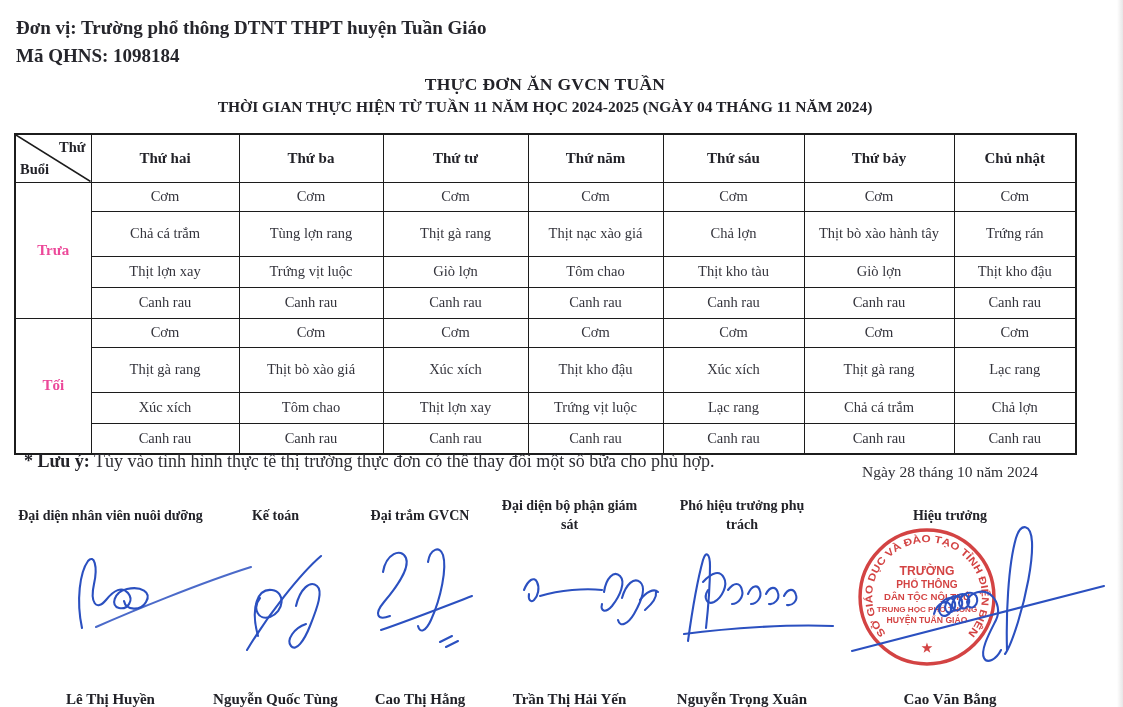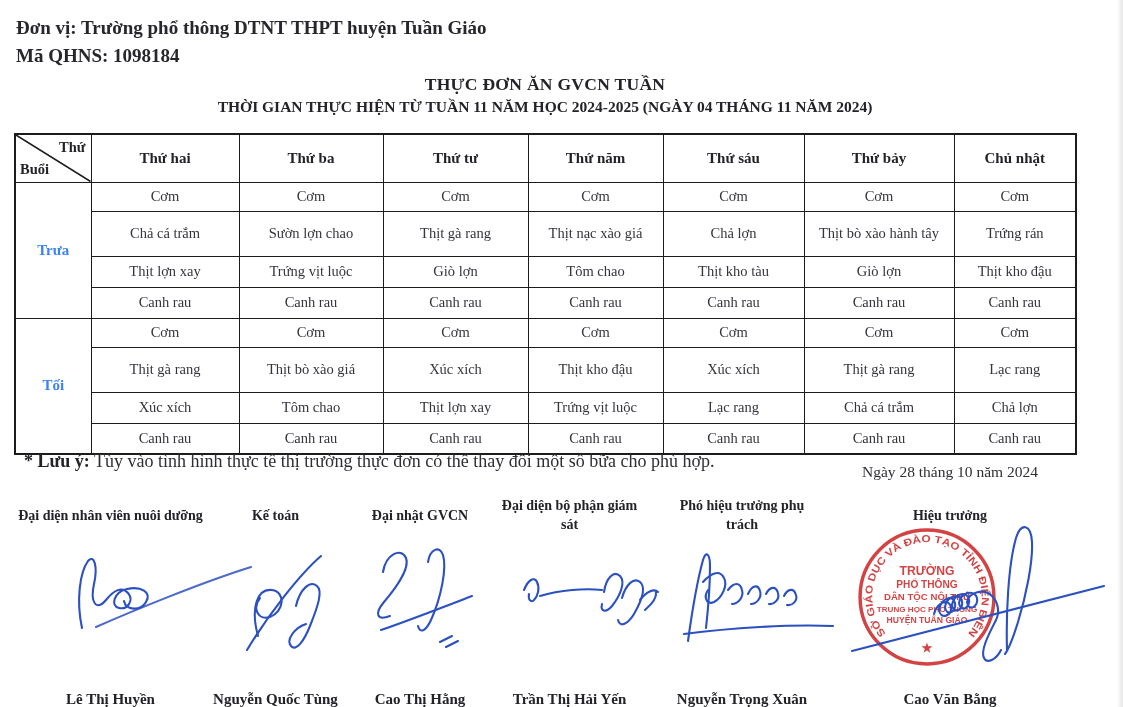--- a/index.html
+++ b/index.html
@@ -25,21 +25,21 @@
     border-collapse:collapse;table-layout:fixed;border-radius:30px;
   }
   .menu-table th,.menu-table td{
     border:1.5px solid var(--line);
     text-align:center;vertical-align:middle;
     font-size:14.5px;color:#34343c;
     padding:1px 4px;line-height:1.25;
   }
   .menu-table{border:2px solid var(--line);}
   .menu-table thead th{font-weight:bold;font-size:15px;color:#222228;height:48px;}
-  .menu-table .section-label{font-weight:bold;font-size:15px;color:#3b82f6;margin-left:22px;}
+  .menu-table .section-label{font-weight:bold;font-size:15px;color:#ec4899;margin-left:22px;}
   .row-h0{height:29px;} .row-h1{height:45px;} .row-h2{height:31px;} .row-h3{height:31px;}
 
   th.corner{position:relative;padding:0;}
   th.corner .diag{position:absolute;inset:0;width:100%;height:100%;}
   th.corner .corner-top{position:absolute;top:3px;right:5px;font-weight:bold;font-size:14.5px;}
   th.corner .corner-bottom{position:absolute;bottom:3px;left:4px;font-weight:bold;font-size:14.5px;}
 
   .note{position:absolute;left:24px;top:451px;font-size:18px;color:#2e2e34;}
   .note b{font-weight:bold;color:#222228;}
 
@@ -108,21 +108,21 @@
           <td>Cơm</td>
           <td>Cơm</td>
           <td>Cơm</td>
           <td>Cơm</td>
           <td>Cơm</td>
           <td>Cơm</td>
           <td>Cơm</td>
         </tr>
         <tr class="row-h1">
           <td>Chả cá trắm</td>
-          <td>Sườn lợn chao</td>
+          <td>Tùng lợn rang</td>
           <td>Thịt gà rang</td>
           <td>Thịt nạc xào giá</td>
           <td>Chả lợn</td>
           <td>Thịt bò xào hành tây</td>
           <td>Trứng rán</td>
         </tr>
         <tr class="row-h2">
           <td>Thịt lợn xay</td>
           <td>Trứng vịt luộc</td>
           <td>Giò lợn</td>
@@ -249,21 +249,21 @@
     <div id="sig-cols">
         <div class="sig-col" style="left: 8px; top: 33px; width: 205px; height: 220px;">
           <div class="sig-title">Đại diện nhân viên nuôi dưỡng</div>
           <div class="sig-name">Lê Thị Huyền</div>
         </div>
         <div class="sig-col" style="left: 213px; top: 33px; width: 125px; height: 220px;">
           <div class="sig-title">Kế toán</div>
           <div class="sig-name">Nguyễn Quốc Tùng</div>
         </div>
         <div class="sig-col" style="left: 345px; top: 33px; width: 150px; height: 220px;">
-          <div class="sig-title">Đại nhật GVCN</div>
+          <div class="sig-title">Đại trắm GVCN</div>
           <div class="sig-name">Cao Thị Hằng</div>
         </div>
         <div class="sig-col" style="left: 497px; top: 33px; width: 145px; height: 220px;">
           <div class="sig-title">Đại diện bộ phận giám sát</div>
           <div class="sig-name">Trần Thị Hải Yến</div>
         </div>
         <div class="sig-col" style="left: 662px; top: 33px; width: 160px; height: 220px;">
           <div class="sig-title">Phó hiệu trưởng phụ trách</div>
           <div class="sig-name">Nguyễn Trọng Xuân</div>
         </div>

